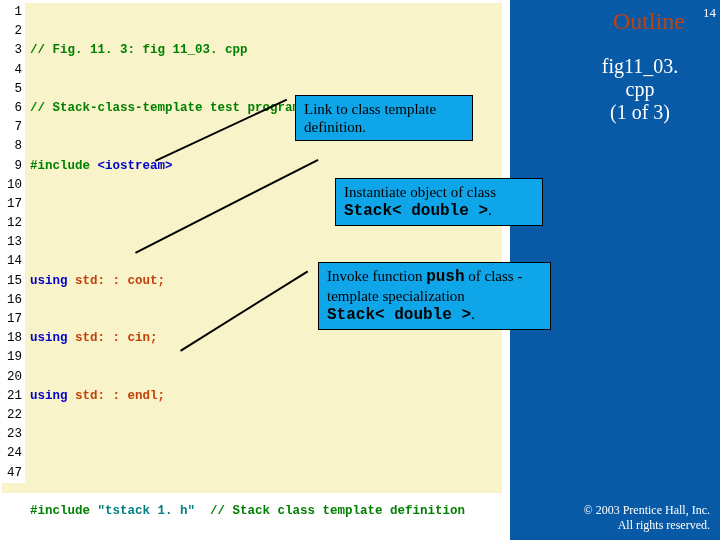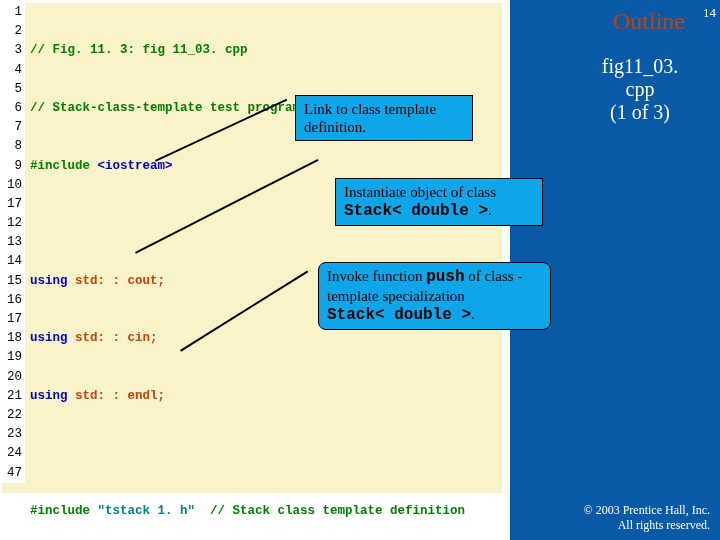--- a/index.html
+++ b/index.html
@@ -181,21 +181,21 @@
 <div class="line" style="left:135px; top:252px; width:205px; transform:rotate(-27deg);"></div>
 <div class="line" style="left:180px; top:350px; width:150px; transform:rotate(-32deg);"></div>
 
 <div class="callout" style="left:295px; top:95px; width:160px;">
   <span>Link to class template definition.</span>
 </div>
 <div class="callout" style="left:335px; top:178px; width:190px;">
   <span>Instantiate object of class </span><br>
   <span class="mono">Stack&lt; double &gt;</span><span>.</span>
 </div>
-<div class="callout" style="left:318px; top:262px; width:215px;border-radius:8px;">
+<div class="callout" style="left:318px; top:262px; width:215px;">
   <span>Invoke function </span><span class="mono">push</span><span> of class -template specialization </span><br>
   <span class="mono">Stack&lt; double &gt;</span><span>.</span>
 </div>
 
 <div class="outline">Outline</div>
 <div class="slidenum">14</div>
 <div class="figref">
   <span>fig11_03. cpp</span><br><span>(1 of 3)</span>
 </div>
 <div class="copy">

